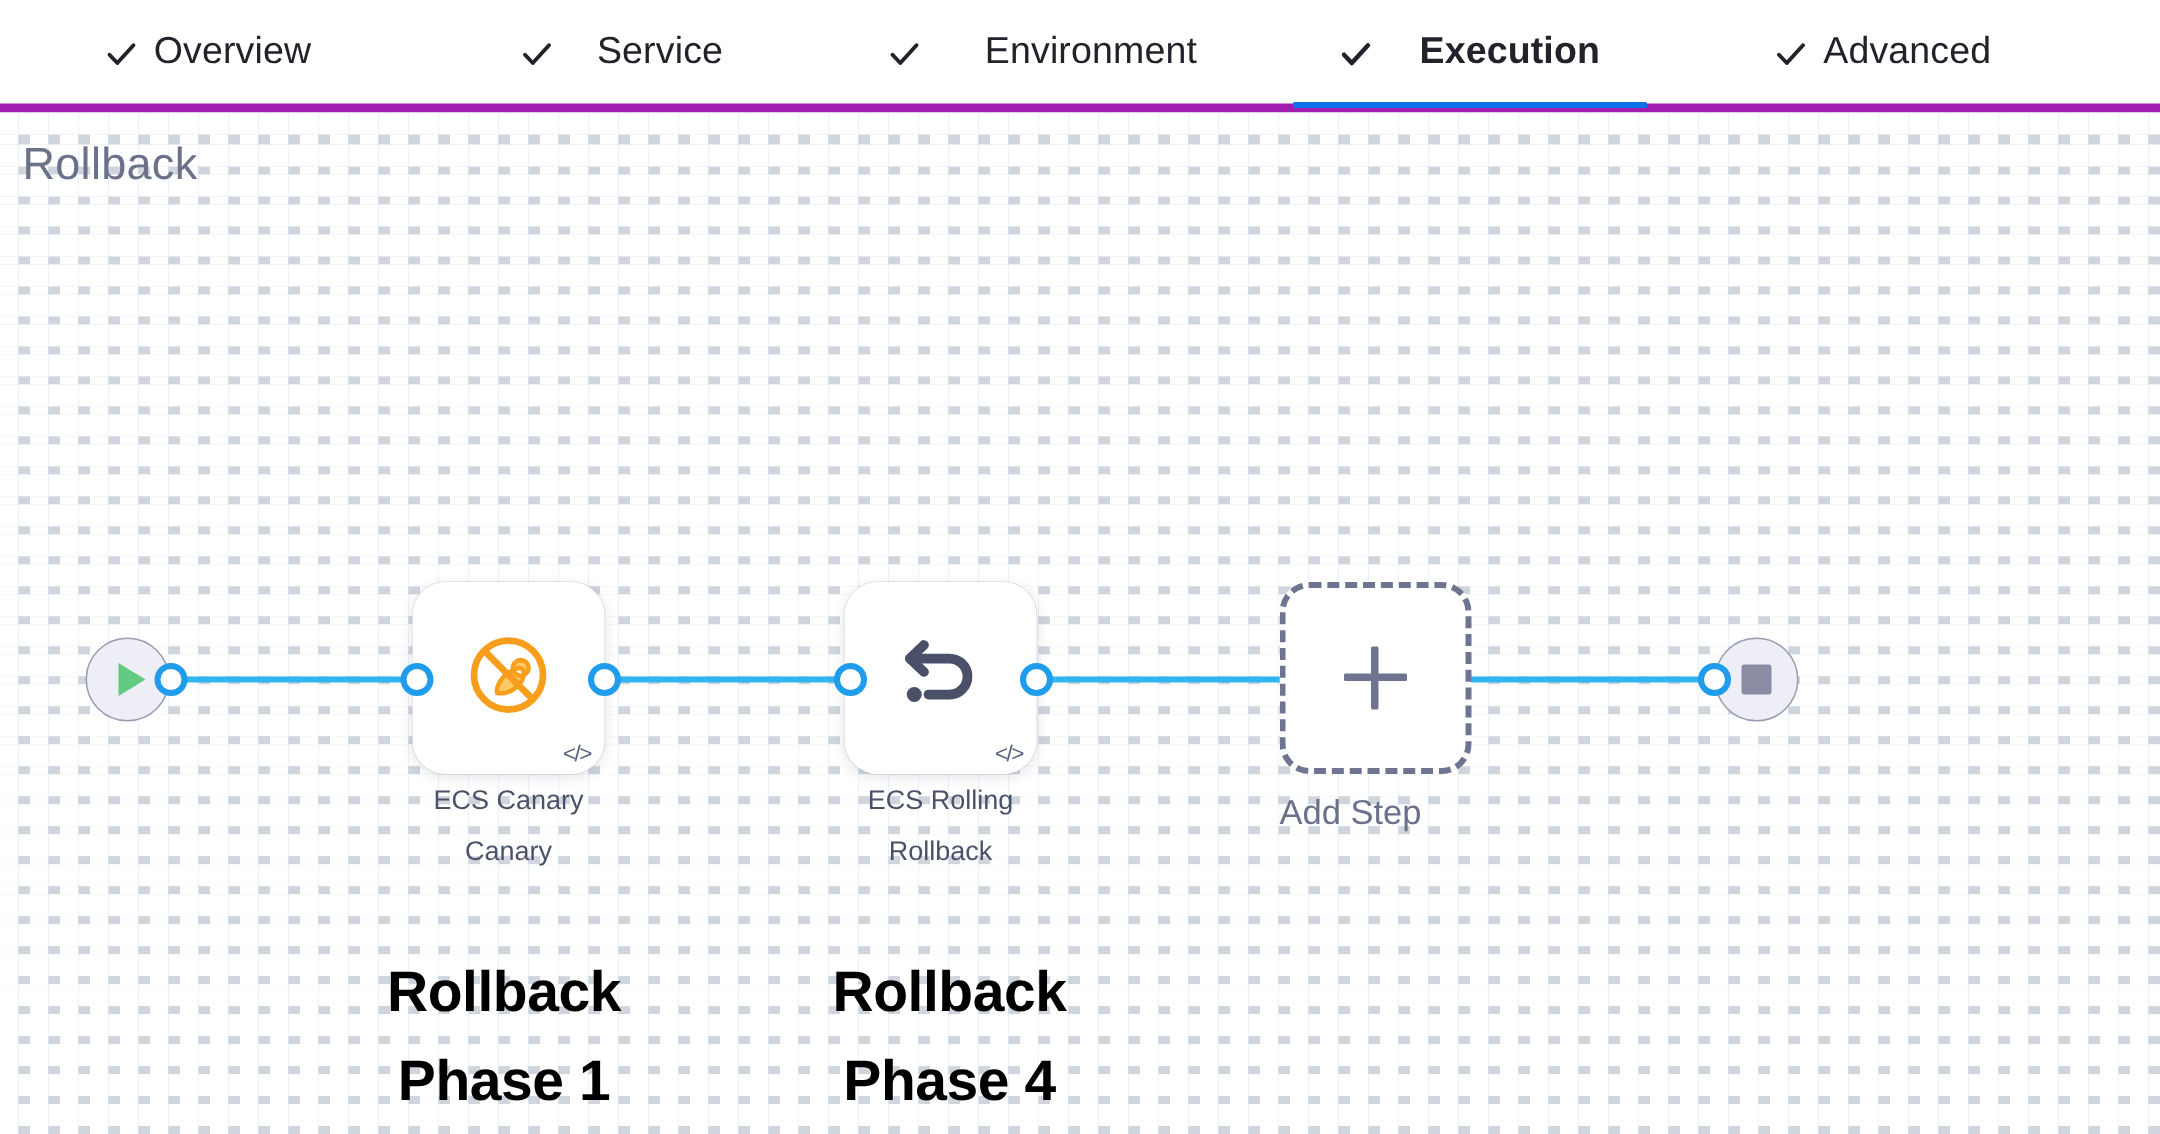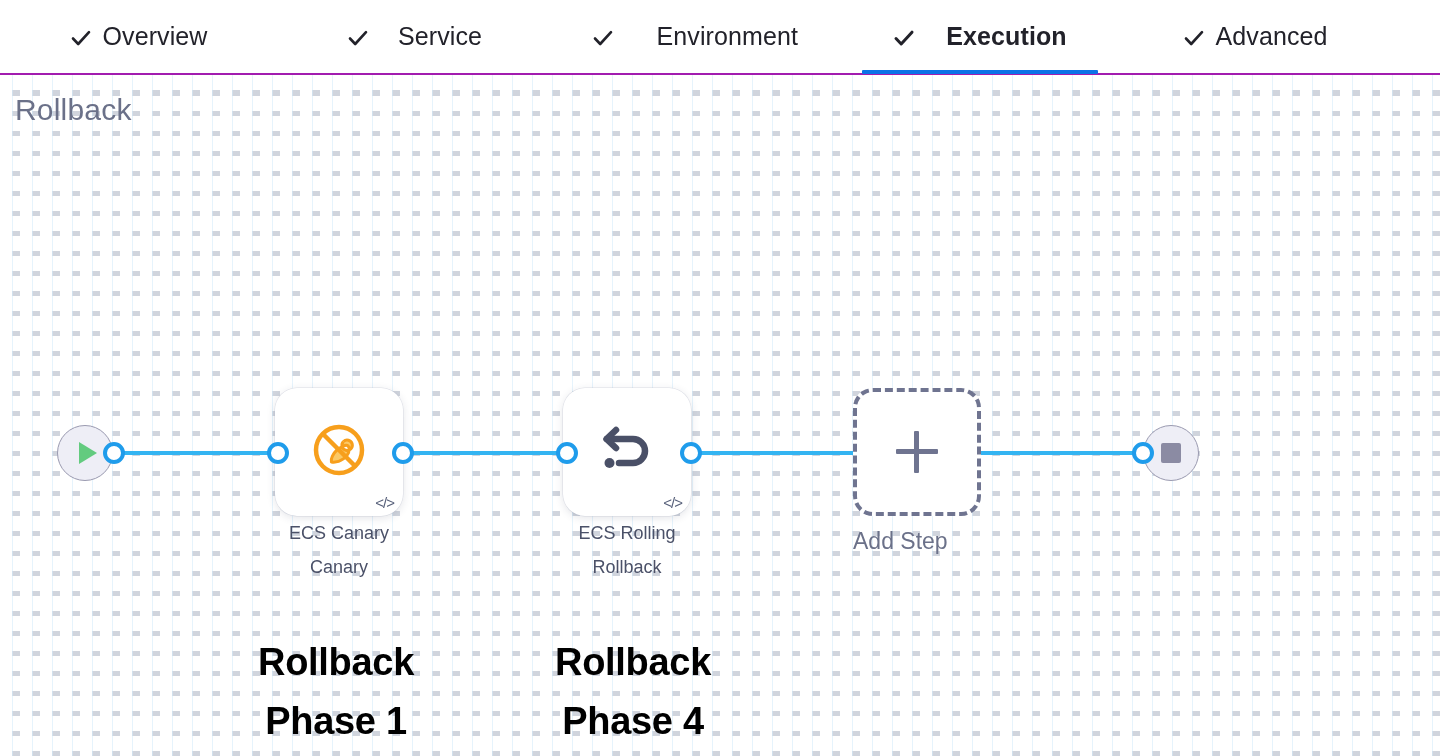--- a/index.html
+++ b/index.html
@@ -18,21 +18,21 @@
   }
 
   
   .tabbar {
     position: relative;
     width: 1440px;
     height: 75px;
     background: #ffffff;
     display: flex;
     align-items: center;
-    border-bottom: 2px solid #a21caf;
+    border-bottom: 6px solid #a21caf;
   }
   .tab {
     position: relative;
     height: 75px;
     display: flex;
     align-items: center;
     justify-content: center;
     gap: 11px;
     cursor: pointer;
     flex: 0 0 auto;

